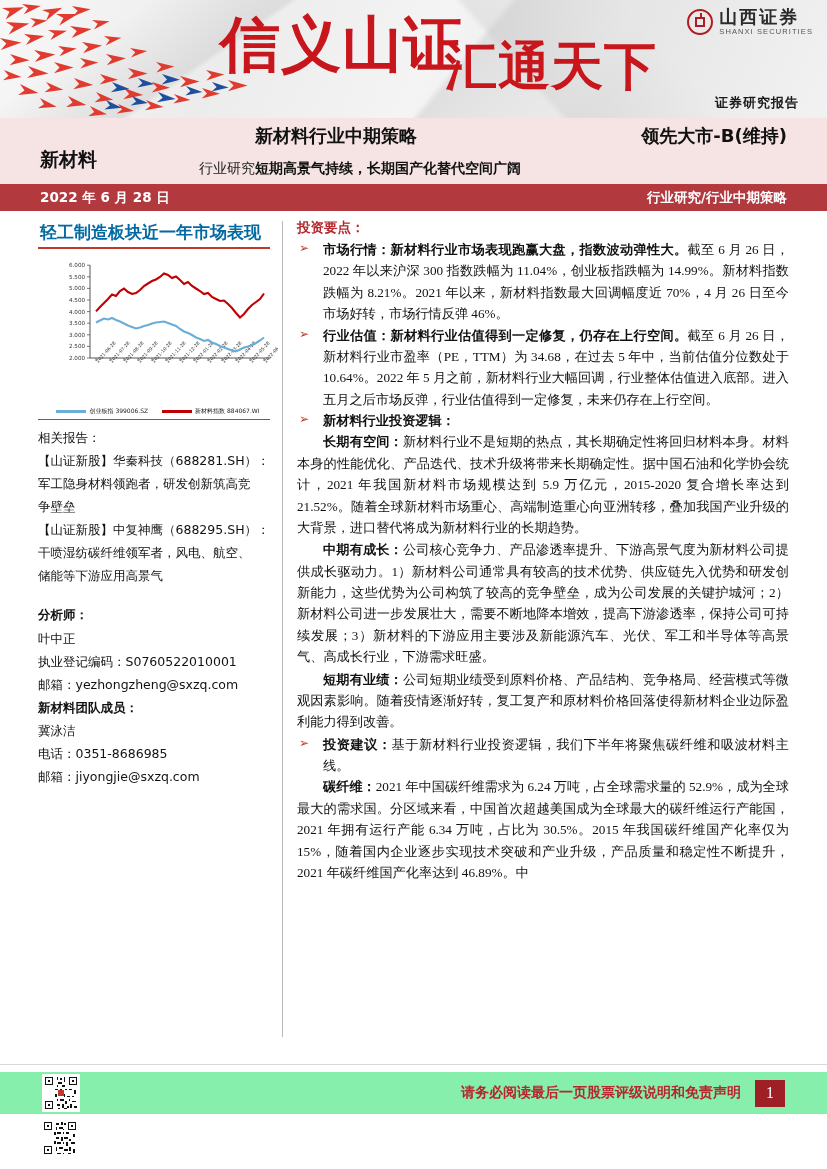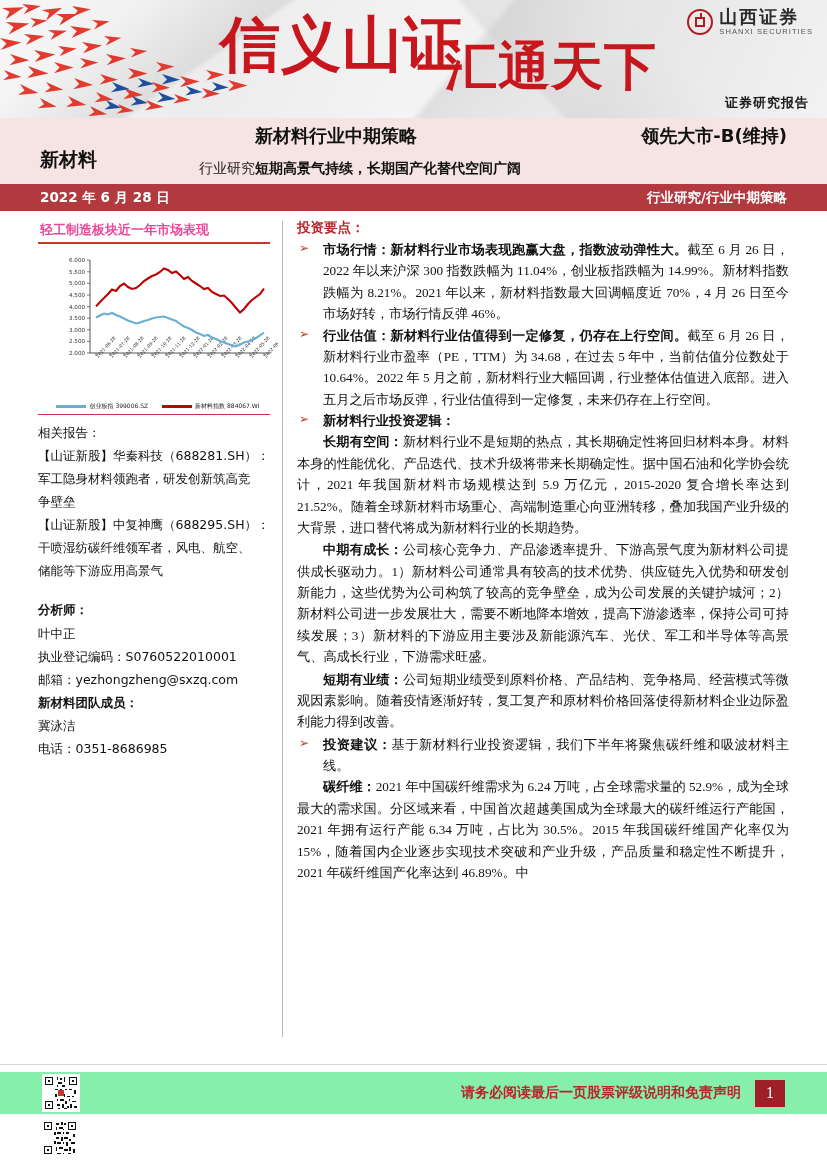--- a/index.html
+++ b/index.html
@@ -91,21 +91,21 @@
     font-size: 18px; font-weight: bold; color: #2b2b2b;
     letter-spacing: 2px;
   }
   .logo-en {
     font-family: "Liberation Sans", sans-serif;
     font-size: 7.5px; color: #555; letter-spacing: 1.1px;
     margin-top: 1px;
   }
   .report-kind {
     position: absolute;
-    right: 18px;
+    right: 28px;
     bottom: 6px;
     font-family: "DejaVu Sans", "Liberation Sans", sans-serif;
     font-size: 13px;
     color: #1a1a1a;
     font-weight: 600;
     letter-spacing: 1px;
   }
 
   
   .band-pink {
@@ -198,23 +198,23 @@
   }
   .content {
     flex: 1;
     padding-left: 4px;
     box-sizing: border-box;
   }
 
   
   .chart-heading {
     font-family: "DejaVu Sans", "Liberation Sans", sans-serif;
-    font-size: 13px;
-    font-weight: bold;
-    color: #ec4899;
+    font-size: 17px;
+    font-weight: bold;
+    color: #0369a1;
     margin: 2px 0 3px 2px;
   }
   .hr-red {
     height: 1.5px;
     background: #c0392b;
     margin: 0 0 6px 0;
   }
   .hr-red.thin { height: 1px; background: #c8324a; }
   .chart-box {
     width: 240px;
@@ -547,20 +547,21 @@
     <div class="side-gap"></div>
 
     <div class="side-block">
       <div class="side-line bold">分析师：</div>
       <div class="side-line">叶中正</div>
       <div class="side-line">执业登记编码：S0760522010001</div>
       <div class="side-line">邮箱：yezhongzheng@sxzq.com</div>
       <div class="side-line bold">新材料团队成员：</div>
       <div class="side-line">冀泳洁</div>
       <div class="side-line">电话：0351-8686985</div>
+      <div class="side-line">邮箱：jiyongjie@sxzq.com</div>
     </div>
   </div>
 
   <div class="vdivider"></div>
 
   <div class="content">
     <div class="kicker">投资要点：</div>
 
     <div class="bullet-row">
       <span class="bullet-mark">➢</span>

